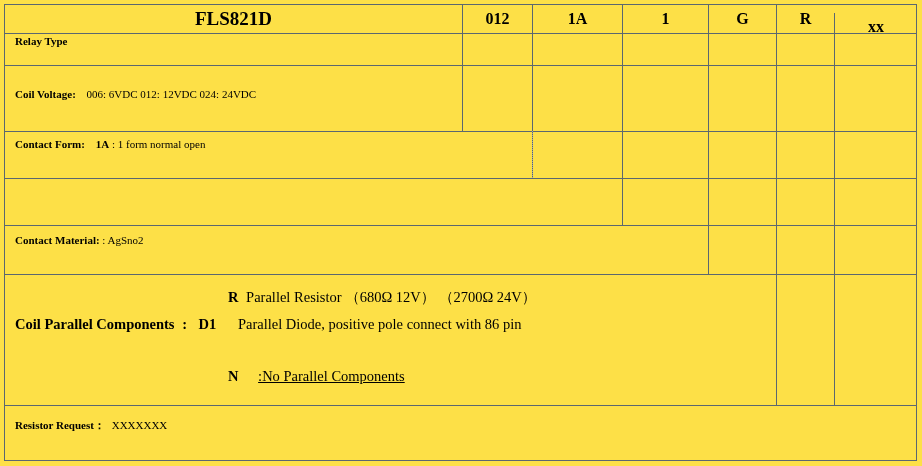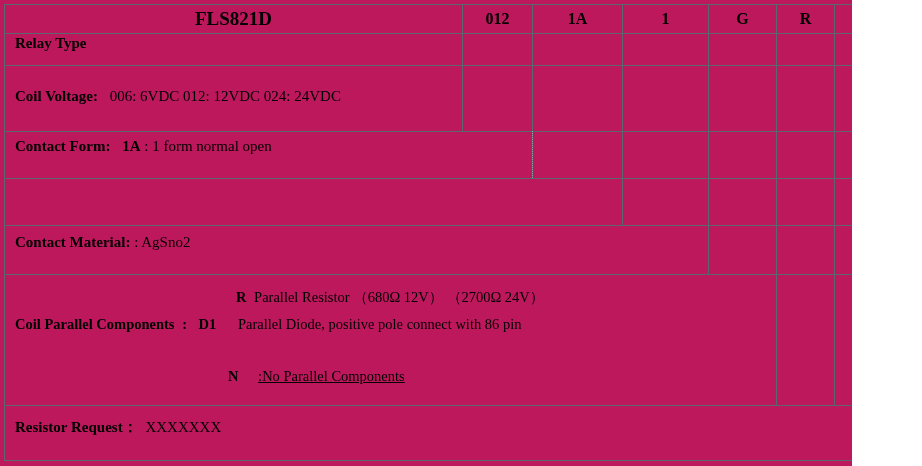--- a/index.html
+++ b/index.html
@@ -6,23 +6,23 @@
     margin: 0;
     padding: 0;
     background: #ffffff;
   }
   body {
     font-family: "Liberation Serif", serif;
     color: #000000;
   }
   #page {
     position: relative;
-    width: 852px;
+    width: 922px;
     height: 466px;
-    background: #be185d;
+    background: #fde047;
     overflow: hidden;
   }
 
   
   .outer-frame {
     position: absolute;
     left: 4px;
     top: 4px;
     width: 913px;
     height: 457px;
@@ -59,21 +59,21 @@
     width: 0;
     border-left: 1px solid #5b6770;
   }
   .vline.dotted {
     border-left: 1px dotted #9aa3aa;
   }
 
   
   .row-label {
     position: absolute;
-    font-size: 15px;
+    font-size: 11px;
     white-space: nowrap;
   }
   .row-label b { font-weight: bold; }
 
   .cpc-line {
     position: absolute;
     font-size: 14.5px;
     white-space: nowrap;
   }
 </style>
@@ -95,21 +95,21 @@
   </div>
   <div class="code-cell" style="left:622px; width:86px;">
     <span>1</span>
   </div>
   <div class="code-cell" style="left:708px; width:68px;">
     <span>G</span>
   </div>
   <div class="code-cell" style="left:776px; width:58px;">
     <span>R</span>
   </div>
-  <div class="code-cell" style="left:834px; width:83px;">
+  <div class="code-cell" style="left:834px; width:83px;margin-top:8px;">
     <span>xx</span>
   </div>
 
   <div class="hline" style="left:5px; top:33px; width:912px;"></div>
 
   <div class="hline" style="left:5px; top:65px; width:912px;"></div>
 
   <div class="hline" style="left:5px; top:131px; width:912px;"></div>
 
   <div class="hline" style="left:5px; top:178px; width:912px;"></div>
@@ -147,21 +147,21 @@
     <b style="margin-left:8px;">1A</b>
     <span>: 1 form normal open</span>
   </div>
 
 
   <div class="row-label" style="left:15px; top:234px;">
     <b>Contact Material:</b>
     <span>: AgSno2</span>
   </div>
 
-  <div class="cpc-line" style="left:236px; top:288px;">
+  <div class="cpc-line" style="left:228px; top:288px;">
     <b>R</b>
     <span style="margin-left:4px;">Parallel Resistor   （680Ω 12V）  （2700Ω  24V）</span>
   </div>
 
   <div class="cpc-line" style="left:15px; top:316px;">
     <b>Coil Parallel Components</b>
     <b style="margin-left:4px;">:</b>
     <b style="margin-left:8px;">D1</b>
     <span style="margin-left:18px;">Parallel Diode, positive pole connect with 86 pin</span>
   </div>

